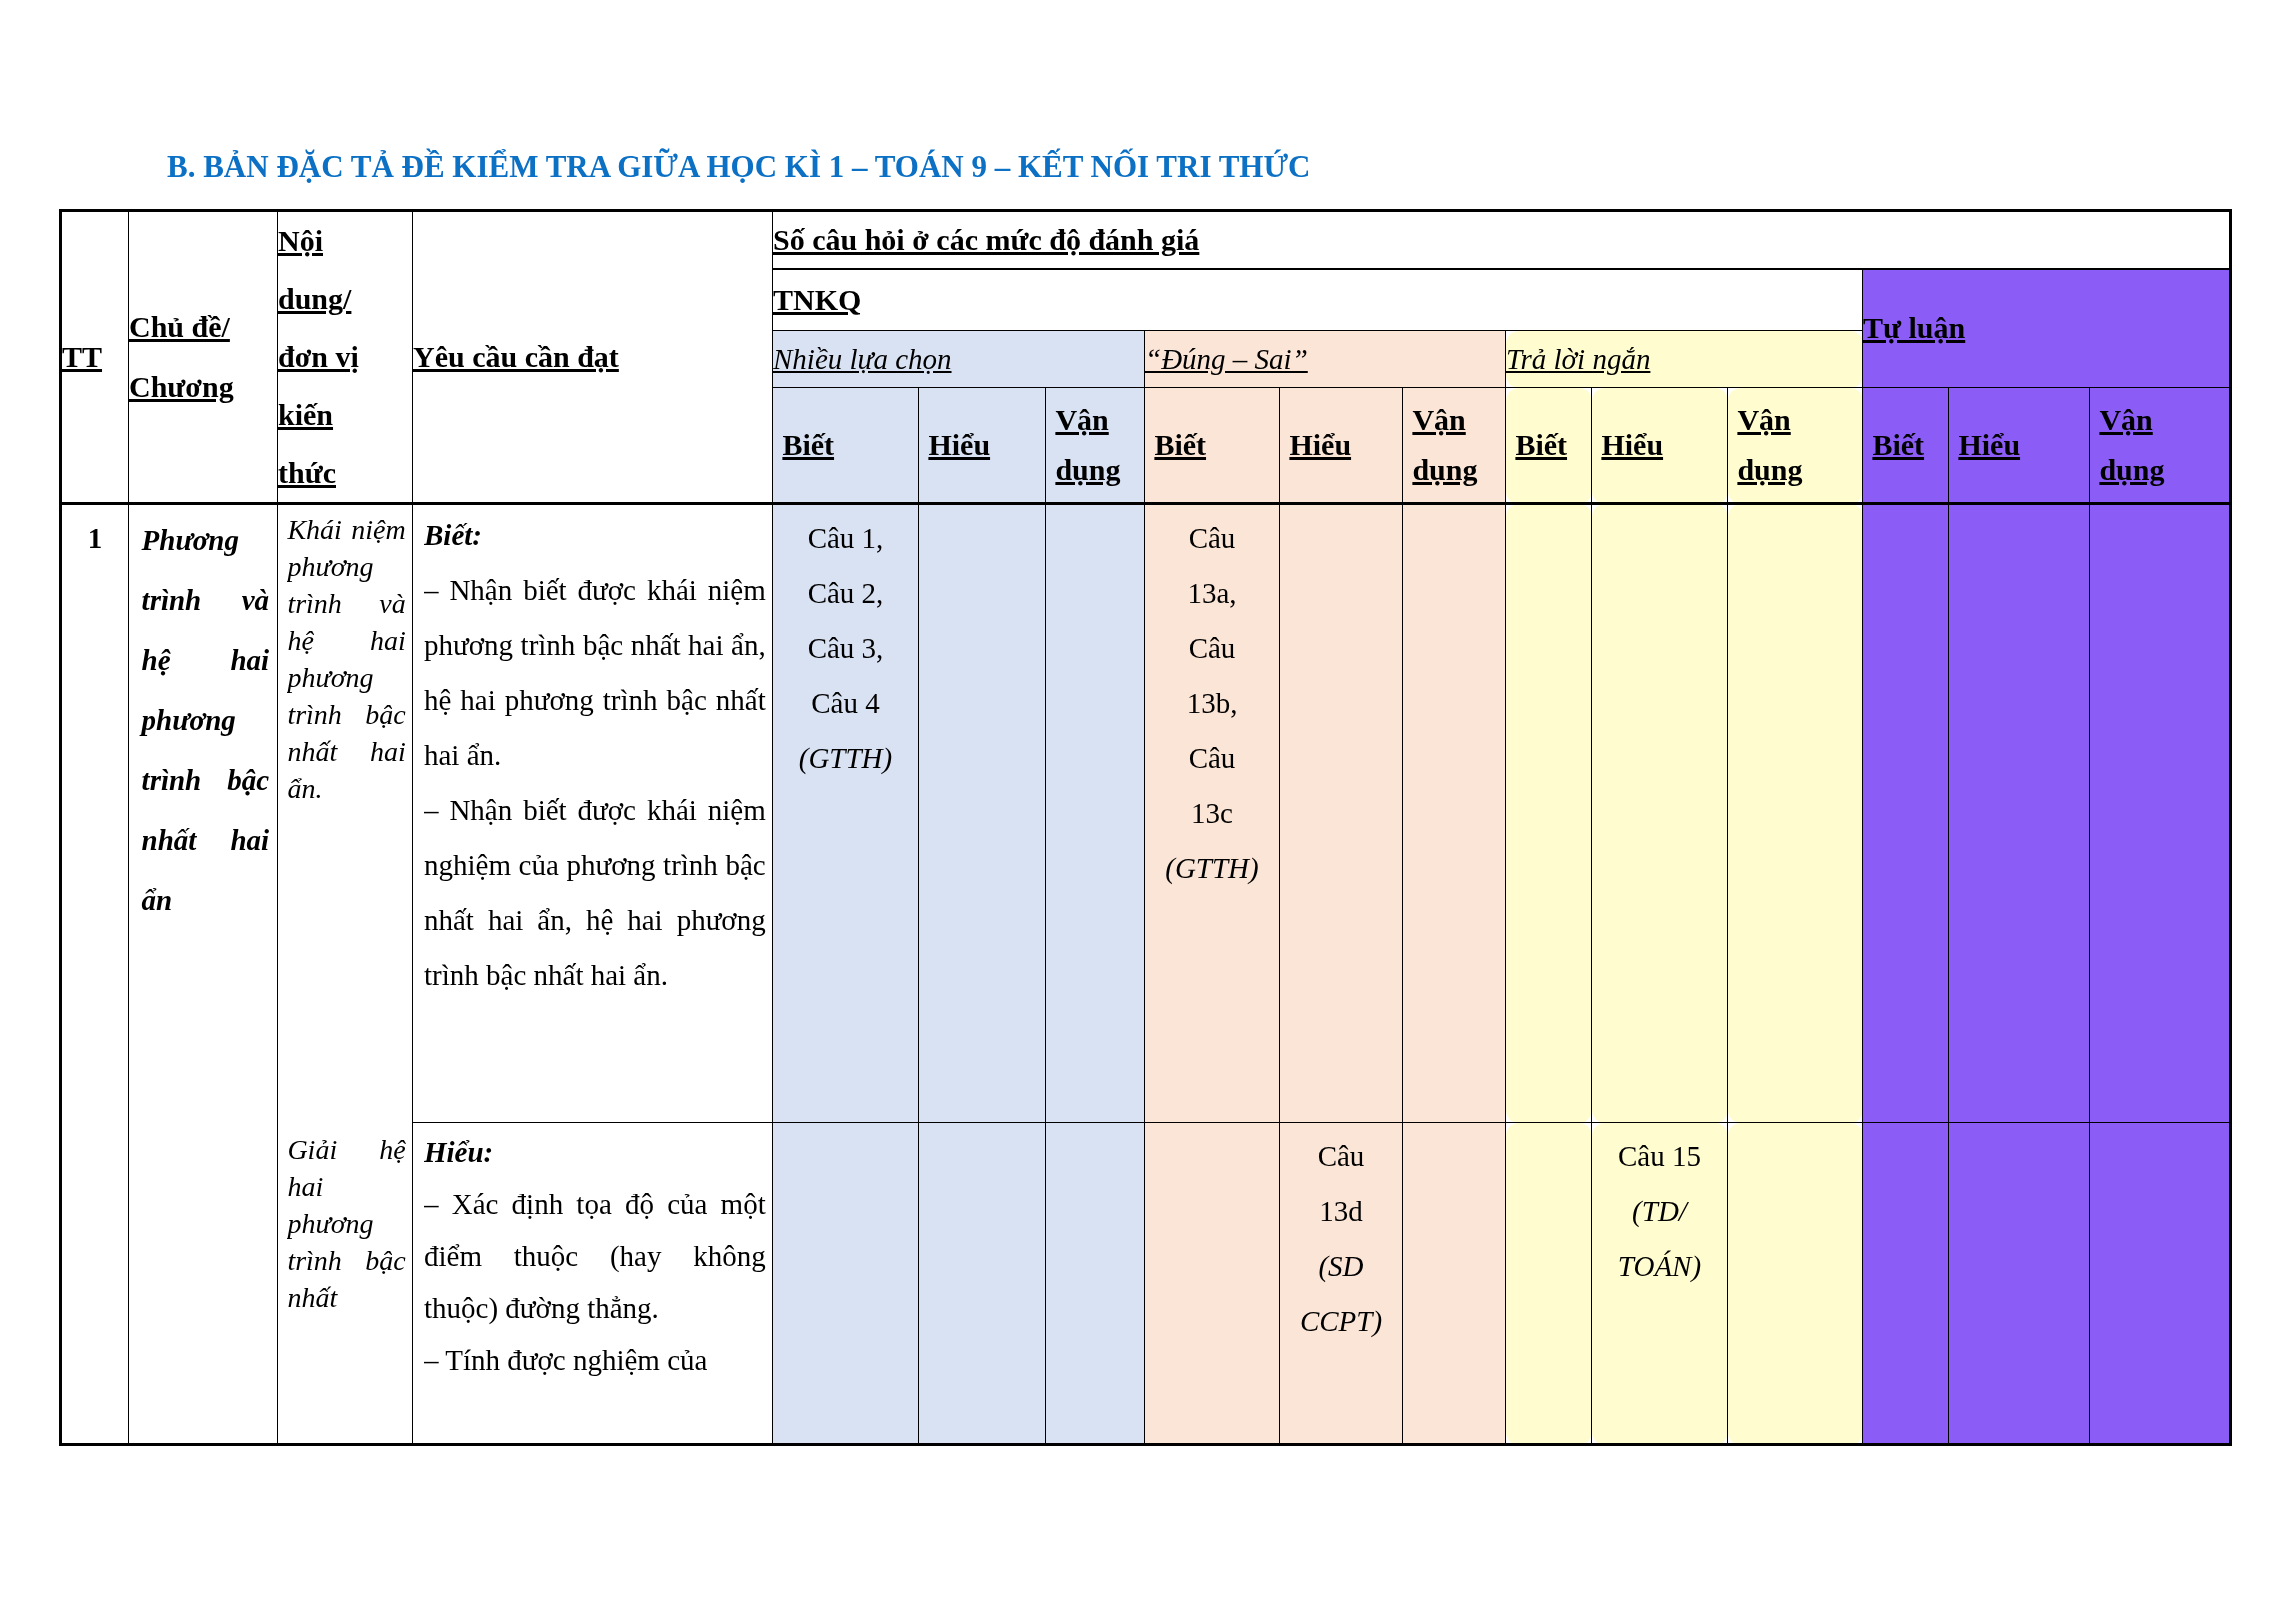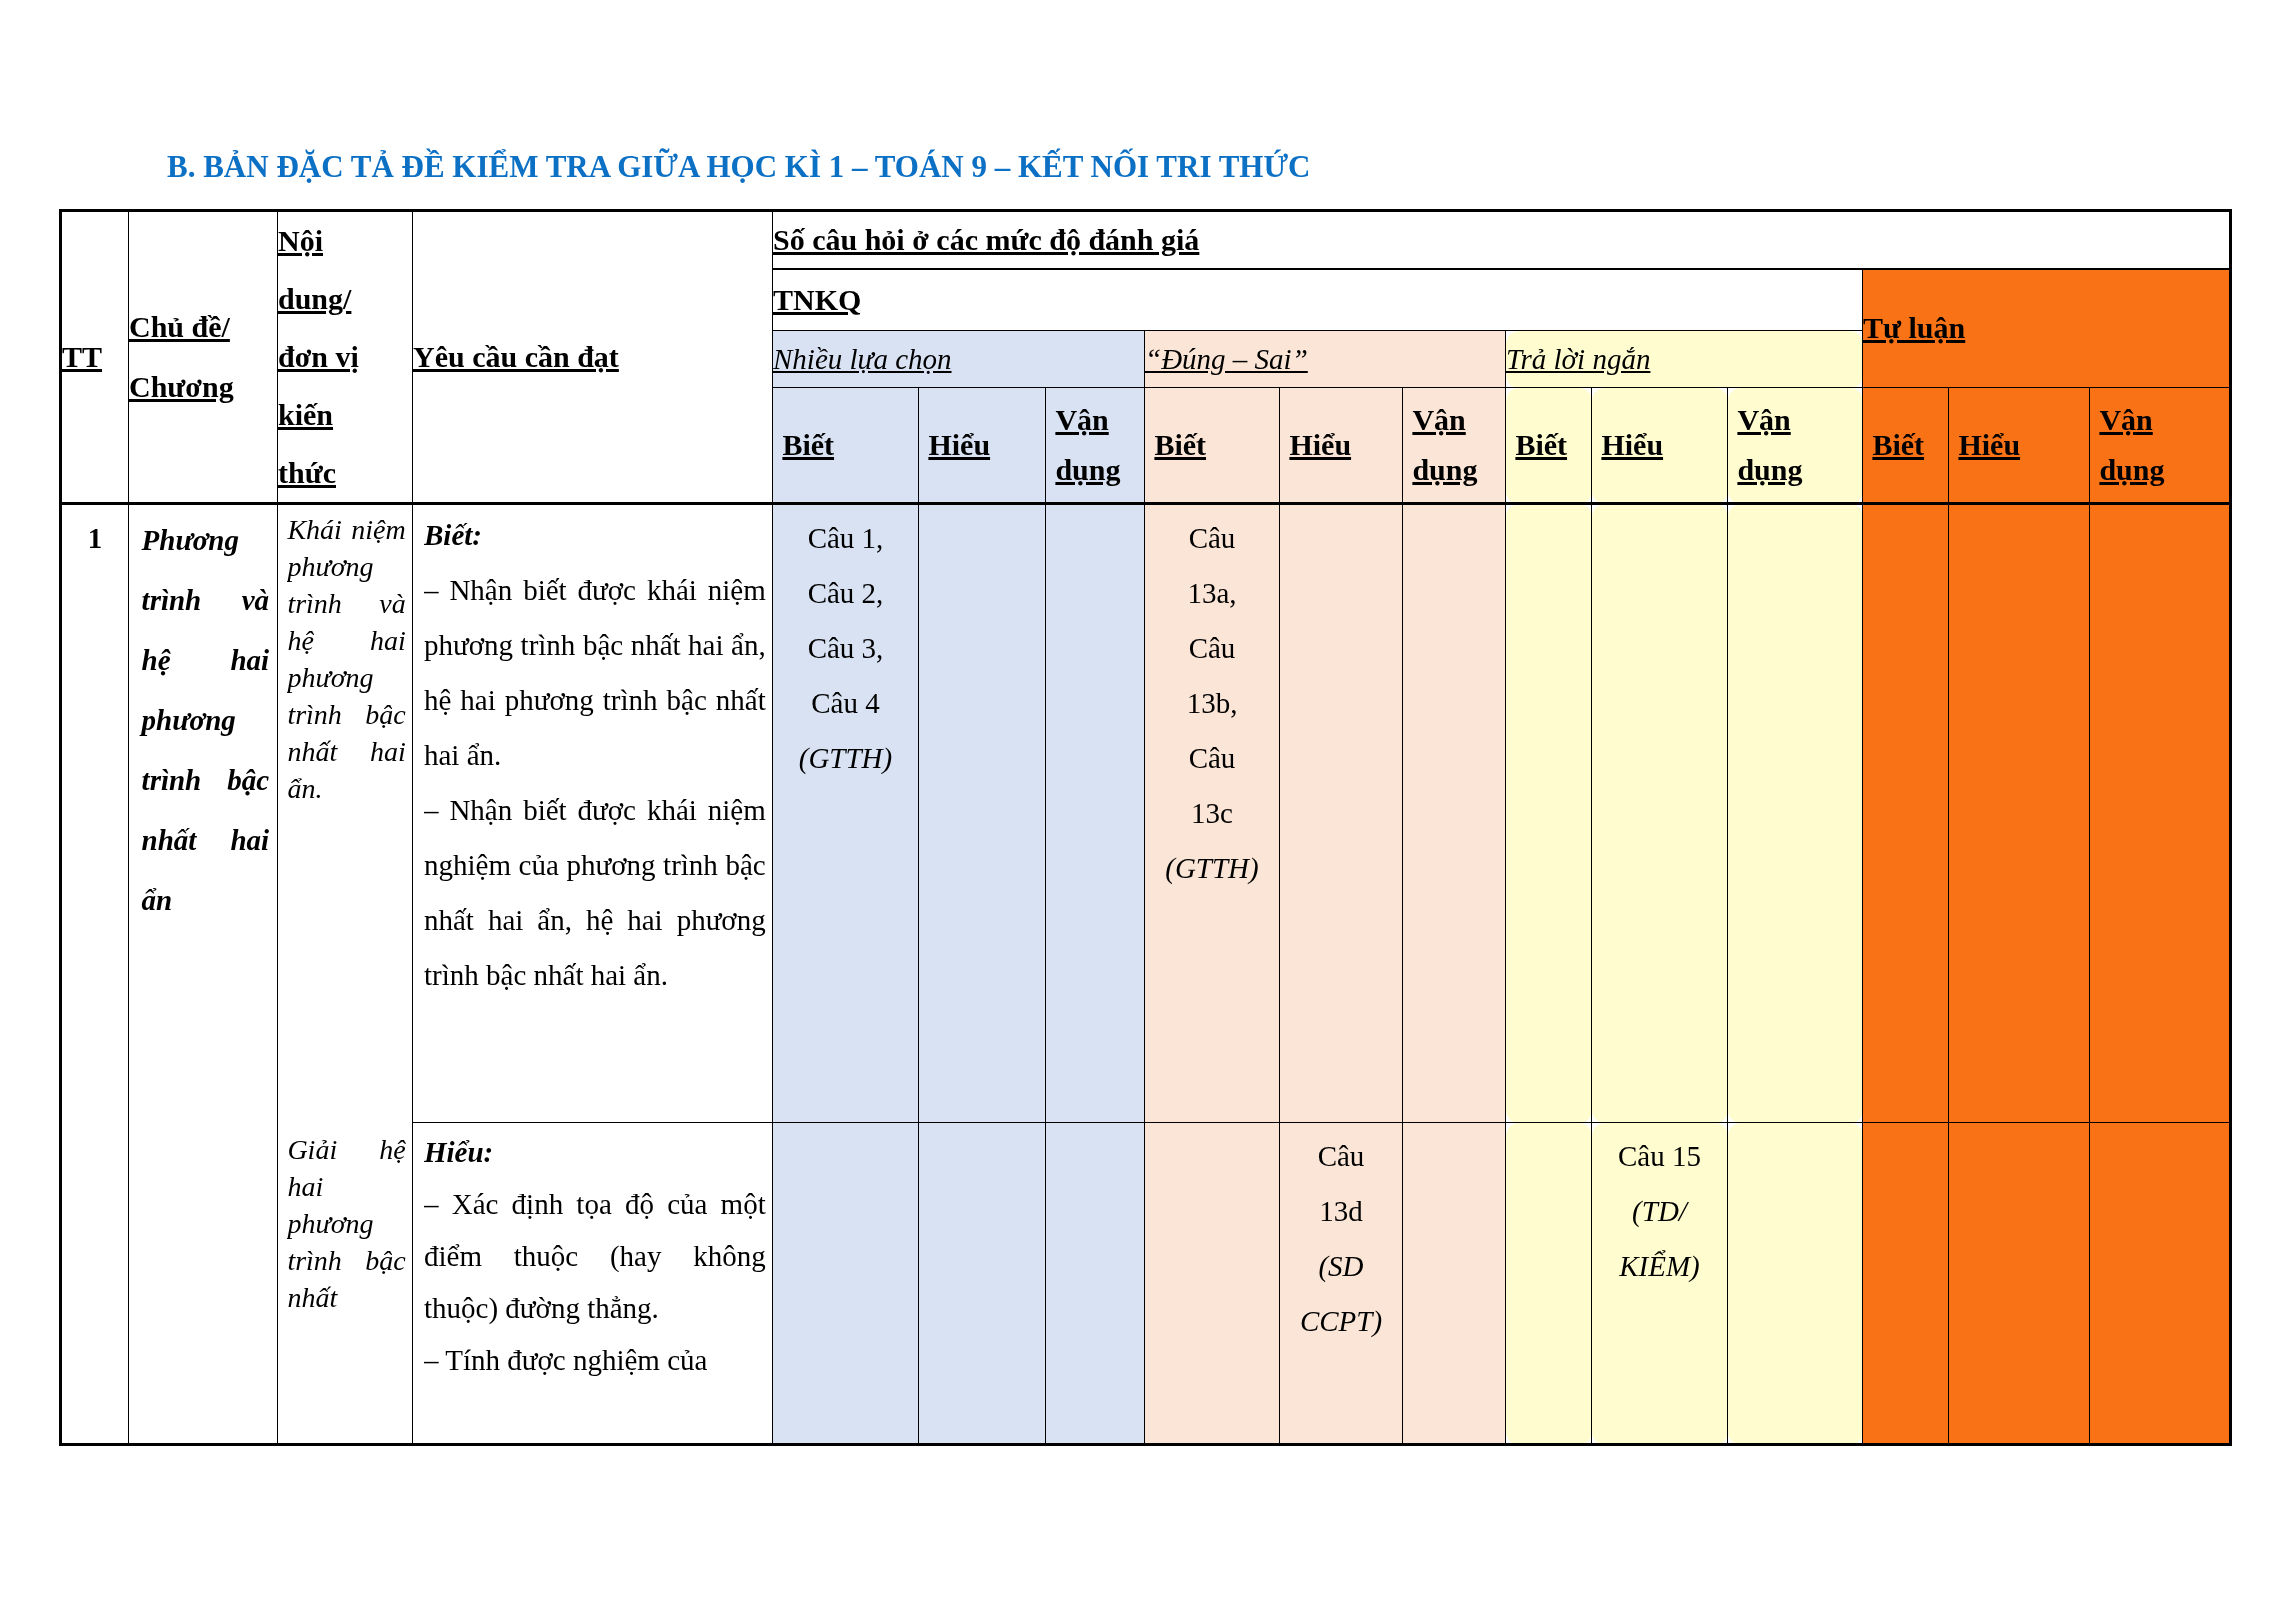--- a/index.html
+++ b/index.html
@@ -41,21 +41,21 @@
   th { font-size: 30px; font-weight: bold; text-align: left; background: #fff; text-decoration: underline; }
   th.left-head { line-height: 58px; }
   .lines { white-space: pre-line; }
 
   .bb-thick { border-bottom: 2.4px solid #000; }
   tr.r4 th, th.left-head { border-bottom: 3.1px solid #000; }
 
   .bg-nlc { background: #D9E2F3; }
   .bg-ds  { background: #FBE5D6; }
   .bg-tln { background: #FFFCCF; border-radius: 13px; }
-  .bg-tl  { background: #f97316; }
+  .bg-tl  { background: #8b5cf6; }
 
   th.grp { font-weight: normal; font-style: italic; font-size: 29px; }
   th.lvl { font-size: 30px; line-height: 50px; padding: 0 9.4px; }
 
   
   td { vertical-align: top; font-size: 29px; }
   td.tt-cell { text-align: center; font-weight: bold; padding-top: 6.3px; line-height: 55px; }
   td.chude {
     font-weight: bold; font-style: italic; text-align: justify;
     padding: 4.7px 7.9px 0 12.6px; line-height: 60px;
@@ -197,21 +197,21 @@
           <div class="lines">Câu
 13d</div>
           <div class="lines note">(SD
 CCPT)</div>
         </td>
         <td class="data bg-ds"></td>
         <td class="data bg-tln"></td>
         <td class="data bg-tln">
           <div class="lines">Câu 15</div>
           <div class="lines note">(TD/
-KIỂM)</div>
+TOÁN)</div>
         </td>
         <td class="data bg-tln"></td>
         <td class="data bg-tl"></td>
         <td class="data bg-tl"></td>
         <td class="data bg-tl"></td>
       </tr>
     </tbody>
   </table>
 </div>
 

